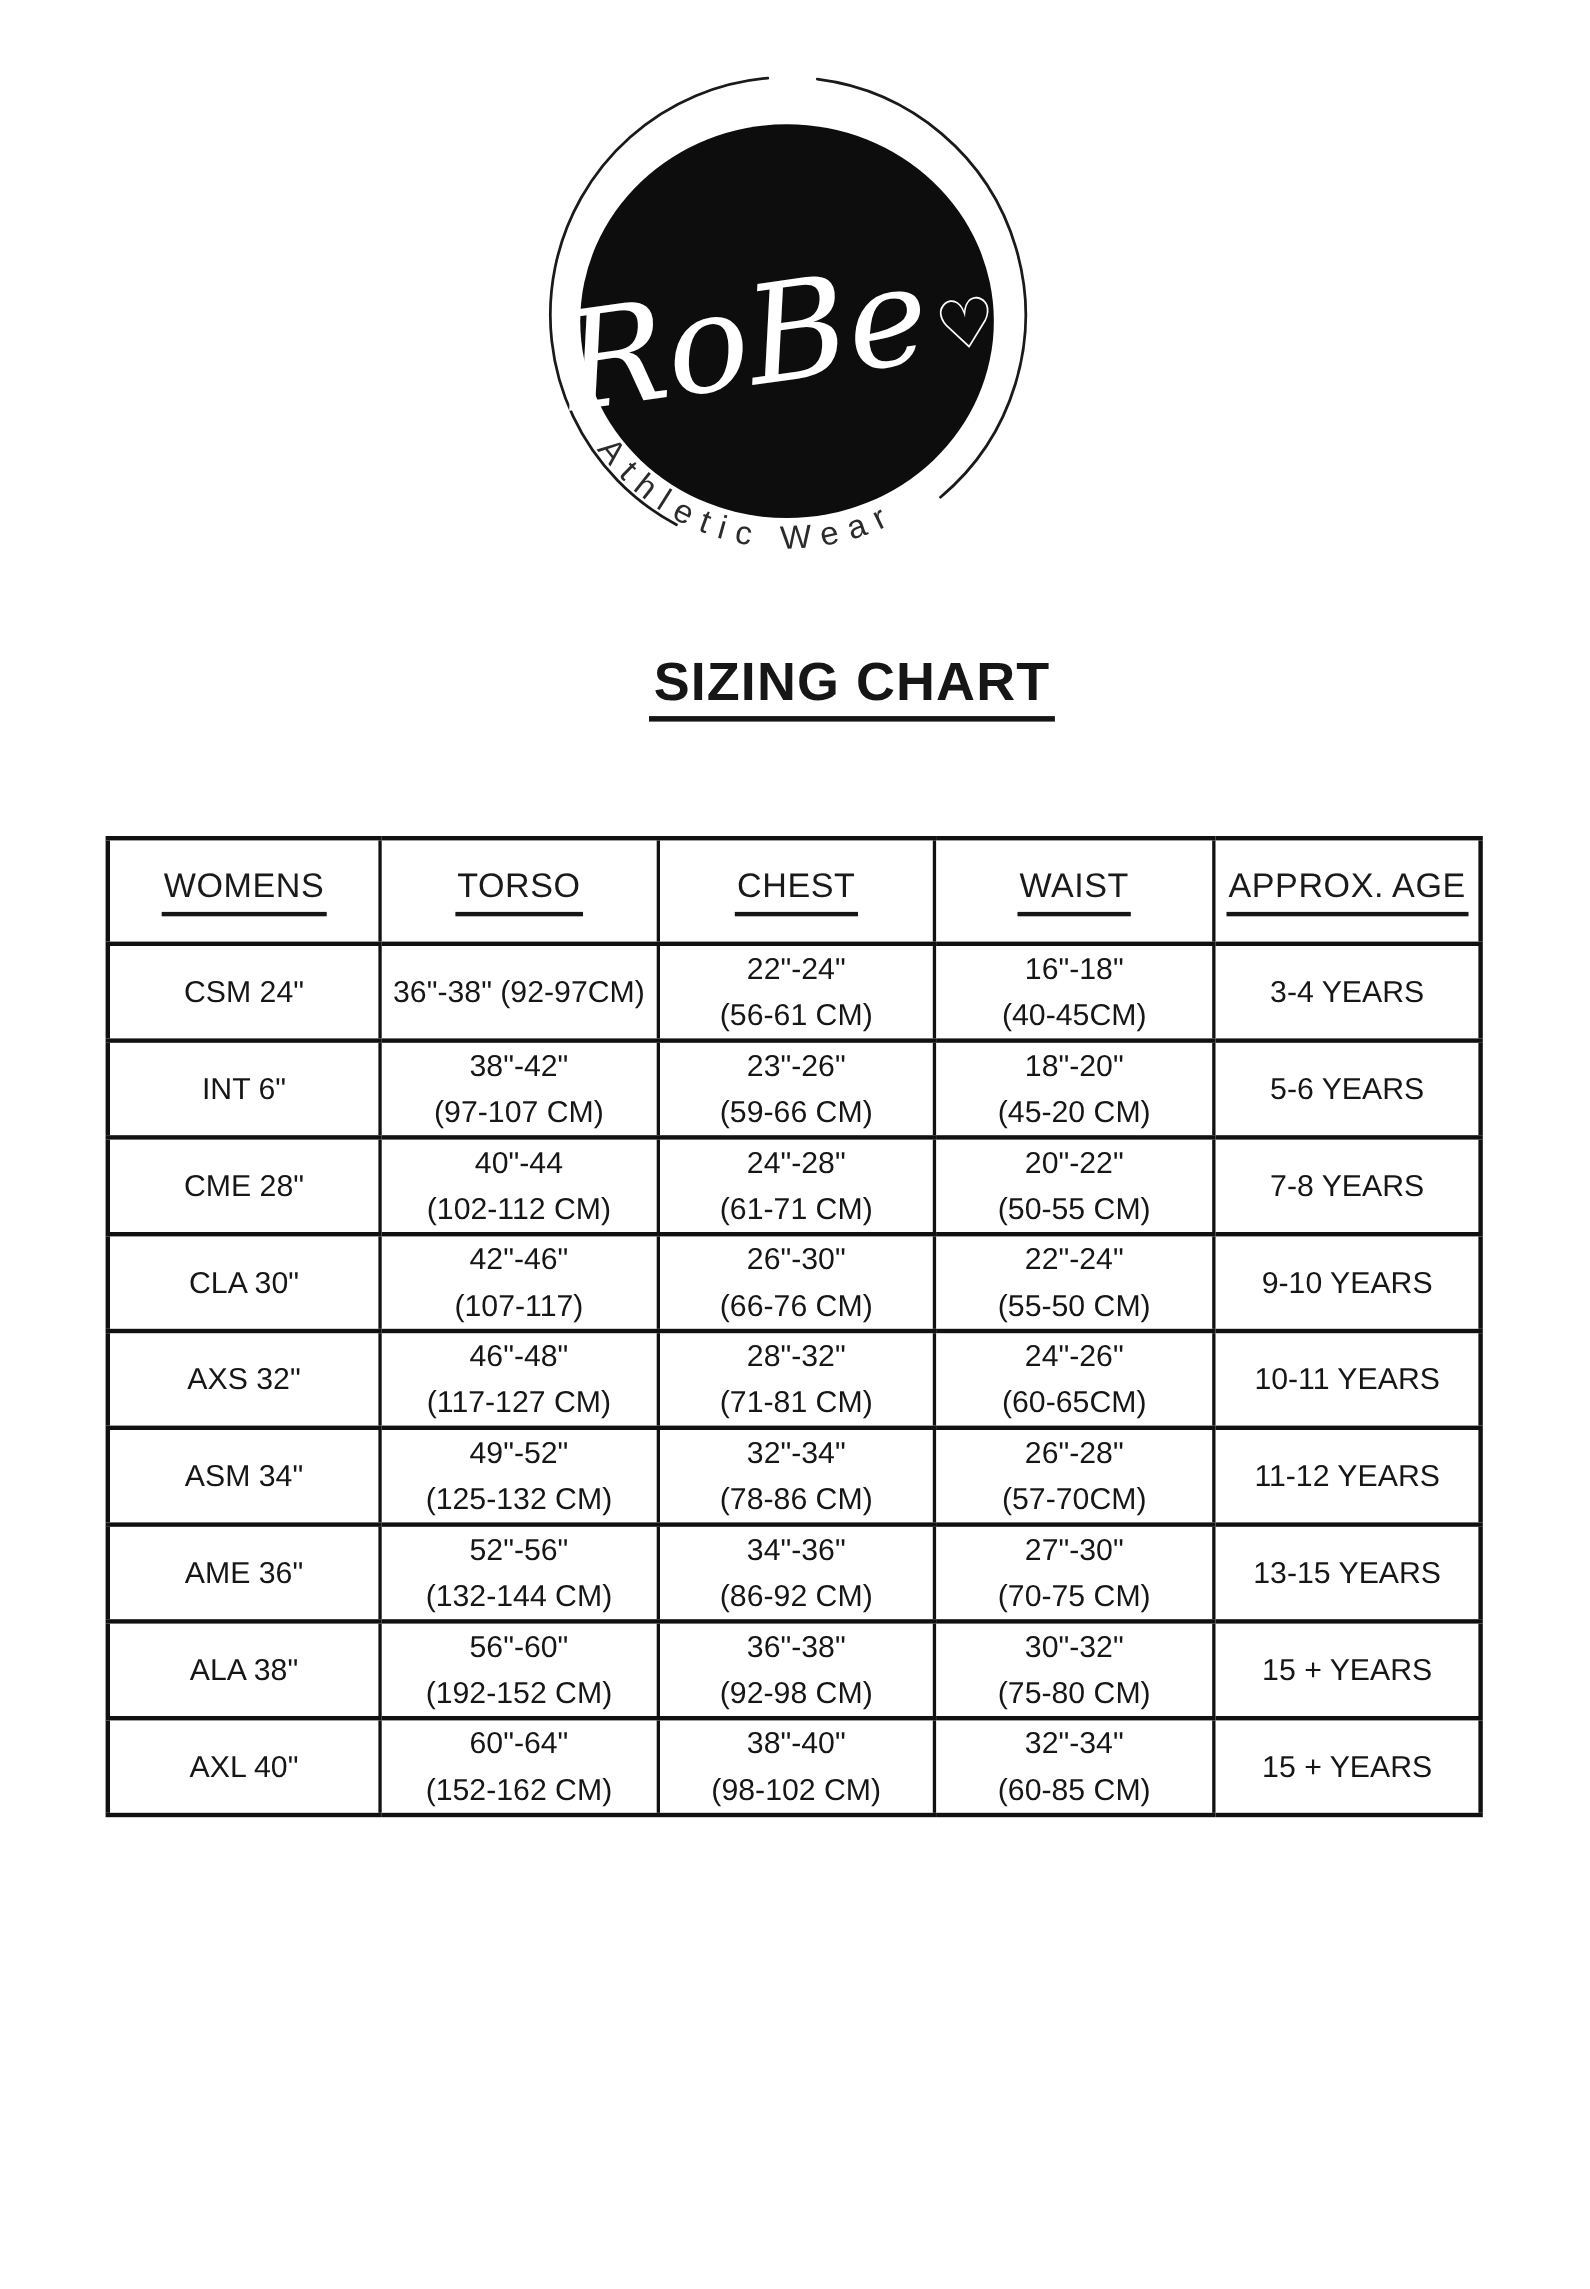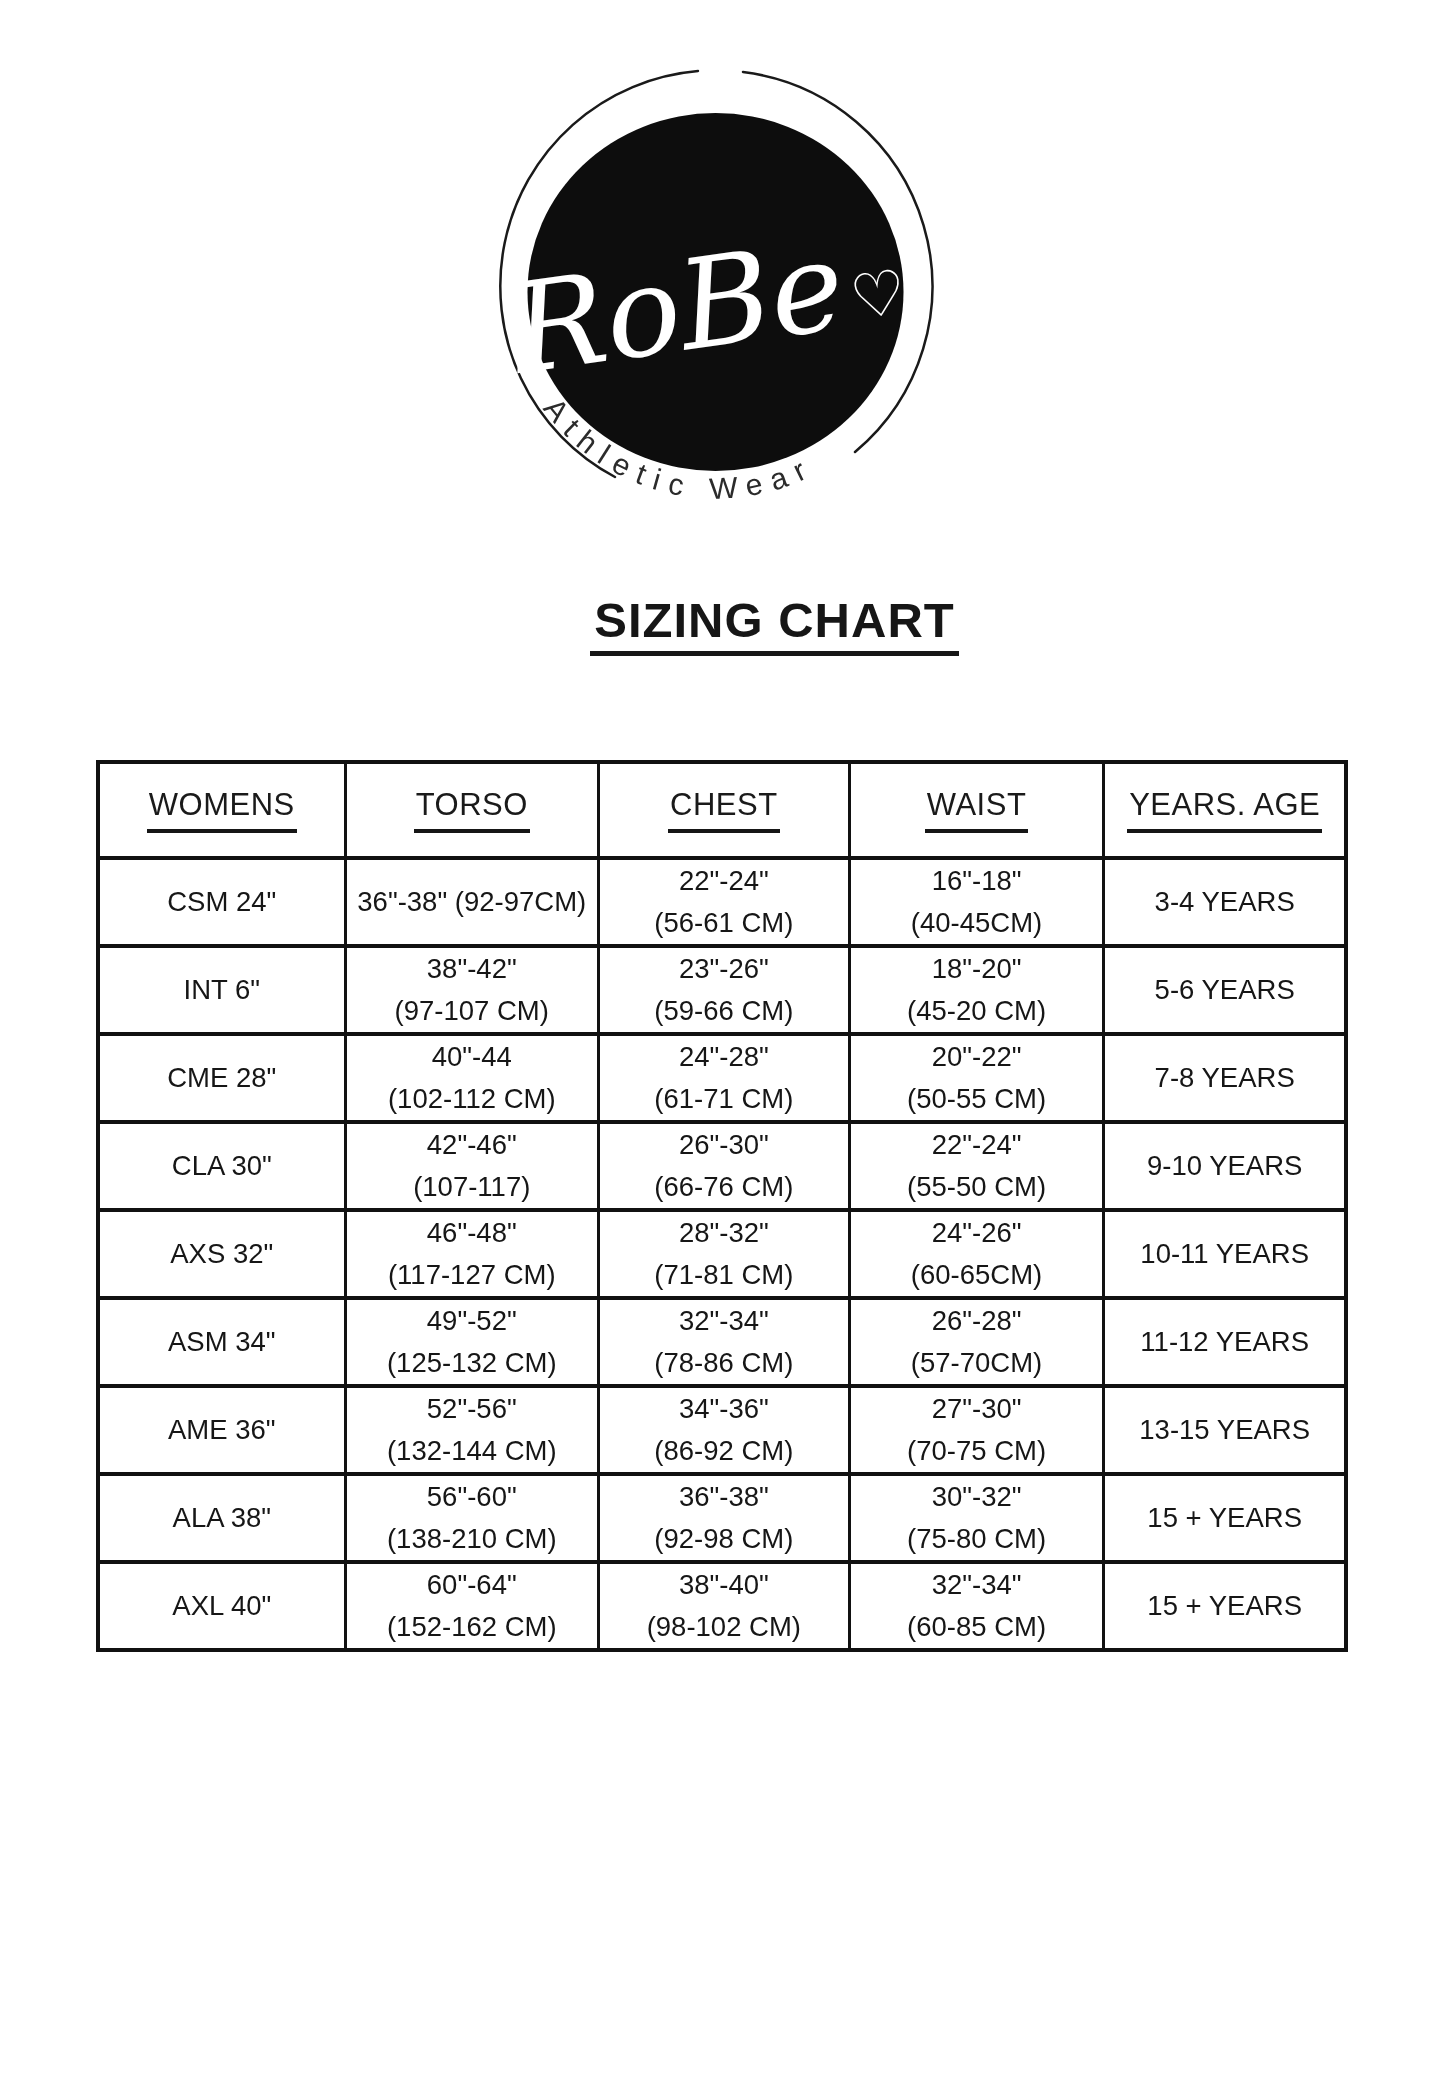--- a/index.html
+++ b/index.html
@@ -125,21 +125,21 @@
         <col style="width:20.1%">
         <col style="width:20.4%">
         <col style="width:19.4%">
       </colgroup>
       <thead>
         <tr>
           <th><span class="hline">WOMENS</span></th>
           <th><span class="hline">TORSO</span></th>
           <th><span class="hline">CHEST</span></th>
           <th><span class="hline">WAIST</span></th>
-          <th><span class="hline">YEARS. AGE</span></th>
+          <th><span class="hline">APPROX. AGE</span></th>
         </tr>
       </thead>
       <tbody>
           <tr>
             <td>
               <div class="cell-line">CSM 24"</div>
             </td>
             <td>
               <div class="cell-line">36"-38" (92-97CM)</div>
             </td>
@@ -274,21 +274,21 @@
             <td>
               <div class="cell-line">13-15 YEARS</div>
             </td>
           </tr>
           <tr>
             <td>
               <div class="cell-line">ALA 38"</div>
             </td>
             <td>
               <div class="cell-line">56"-60"</div>
-              <div class="cell-line">(138-210 CM)</div>
+              <div class="cell-line">(192-152 CM)</div>
             </td>
             <td>
               <div class="cell-line">36"-38"</div>
               <div class="cell-line">(92-98 CM)</div>
             </td>
             <td>
               <div class="cell-line">30"-32"</div>
               <div class="cell-line">(75-80 CM)</div>
             </td>
             <td>

